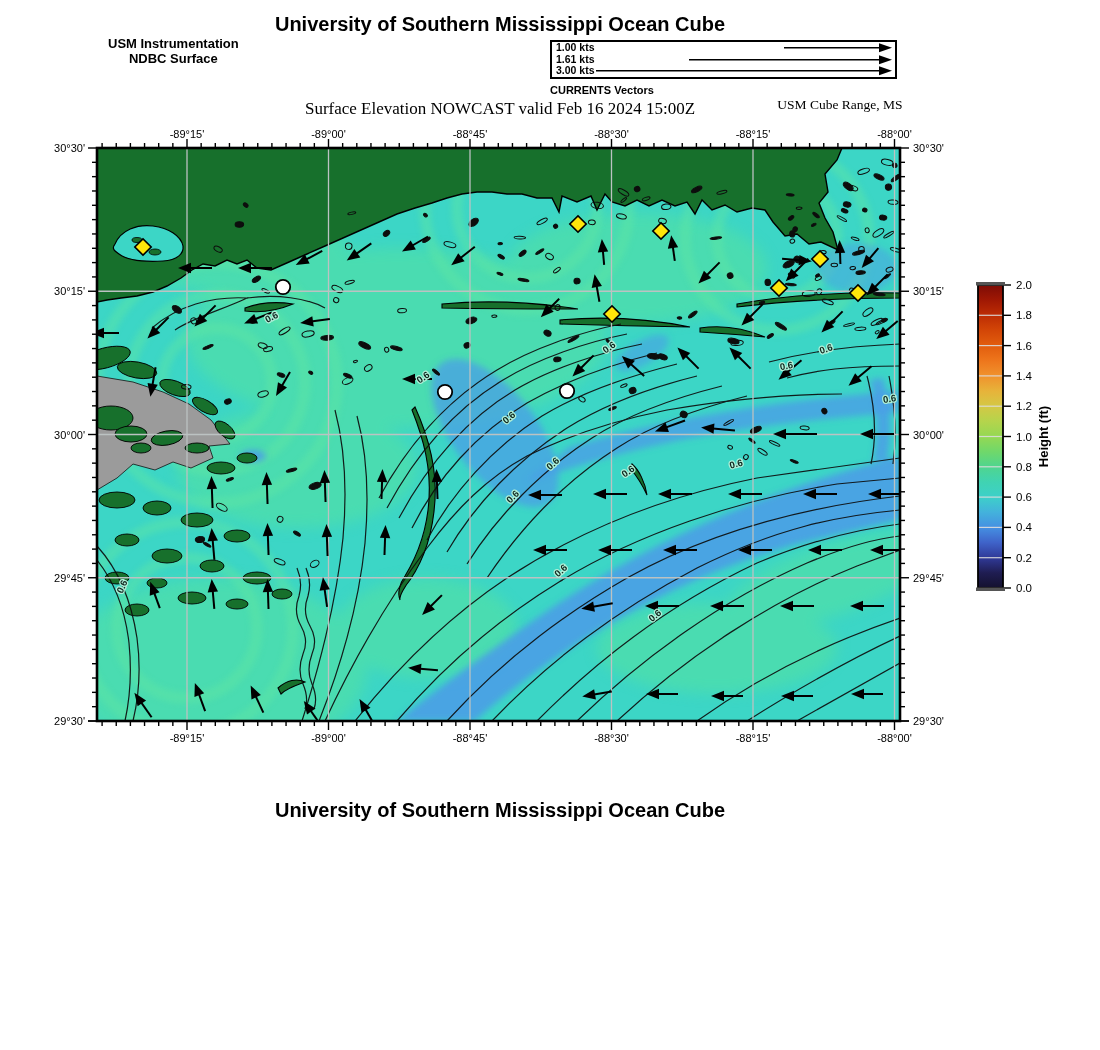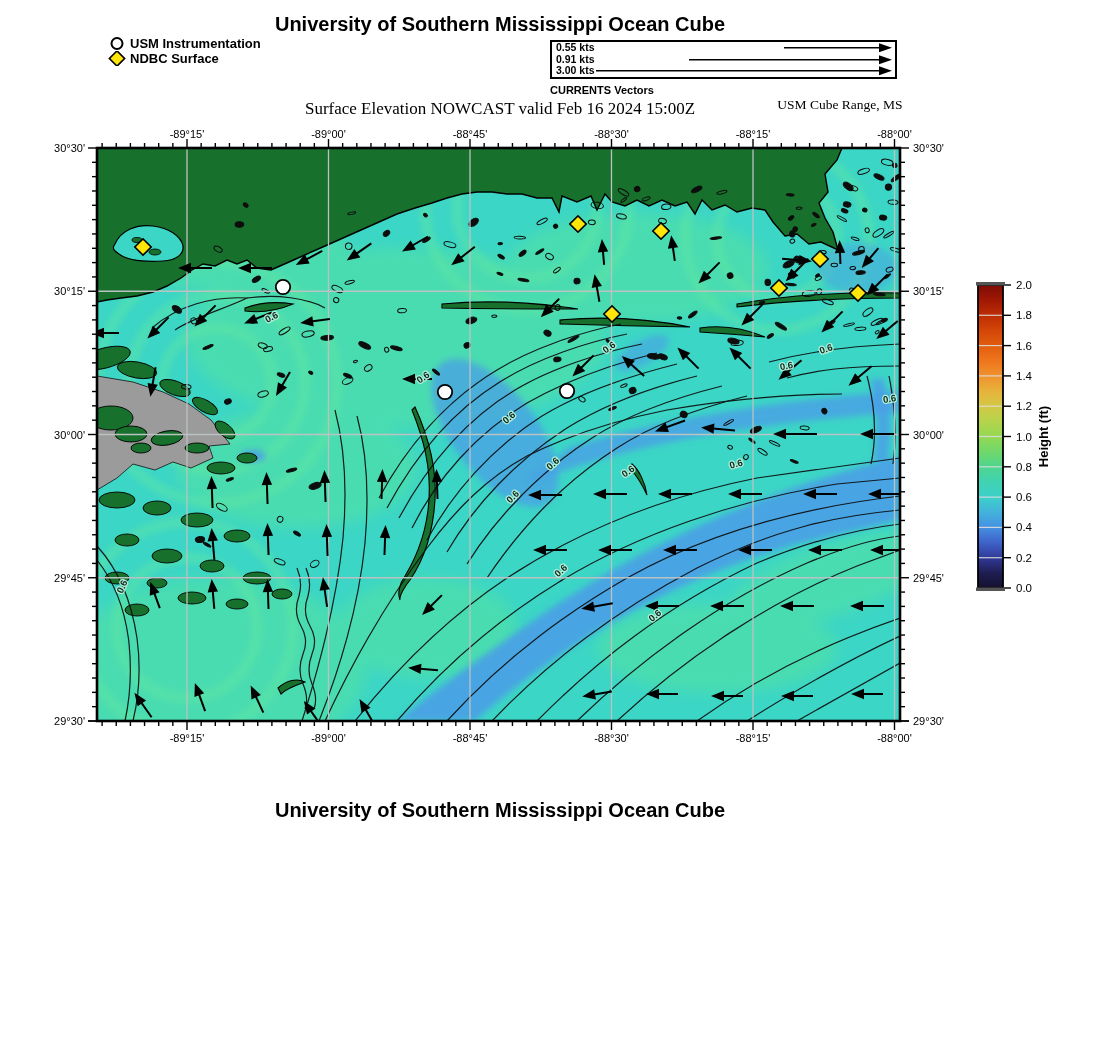--- a/index.html
+++ b/index.html
@@ -2,21 +2,21 @@
 <html><head>
 <meta charset="utf-8">
 <style>
   html,body{margin:0;padding:0;background:#fff;}
   #page{position:relative;width:1100px;height:1050px;background:#fff;overflow:hidden;
         font-family:"Liberation Sans",sans-serif;color:#000;}
   .abs{position:absolute;}
   .ttl{font-weight:bold;font-size:20px;text-align:center;width:700px;left:150px;}
   .serif{font-family:"Liberation Serif",serif;font-weight:normal;}
   #legend{left:108px;top:36px;}
-  .lgrow{display:flex;align-items:center;height:15px;font-weight:bold;font-size:13px;}
+  .lgrow{display:flex;align-items:center;height:15px;font-weight:bold;font-size:13px;flex-direction:column;}
   .lgrow svg{margin-right:4px;}
   #cbox{left:550px;top:40px;width:347px;height:39px;border:2px solid #000;background:#fff;box-sizing:border-box;}
   .crow{position:relative;height:11.5px;}
   .crow .clab{position:absolute;left:4px;top:0;font-size:10.5px;font-weight:bold;line-height:11.5px;}
   .crow svg{position:absolute;right:2px;top:0;}
   #ccap{left:550px;top:84px;font-size:11px;font-weight:bold;}
   #subtitle{top:99px;font-size:17px;}
   #region{left:735px;top:97px;width:210px;text-align:center;font-size:13.5px;}
   #footer-title{top:799px;}
   text{font-family:"Liberation Sans",sans-serif;}
@@ -38,28 +38,28 @@
       </div>
       <div class="lgrow">
         <svg width="18" height="15">
           <rect x="3.6" y="2.1" width="10.8" height="10.8" fill="#ffe60a" stroke="#000" stroke-width="1.6" transform="rotate(45 9 7.5)"></rect>
         </svg>
         <span>NDBC Surface</span>
       </div>
     </div>
 <div class="abs" id="cbox">
       <div class="crow">
-        <span class="clab">0.55 kts</span>
+        <span class="clab">1.00 kts</span>
         <svg width="340" height="11.5">
           <line x1="231" y1="5.7" x2="327" y2="5.7" stroke="#000" stroke-width="1.6"></line>
           <polygon points="326,1.2 339,5.7 326,10.2" fill="#000"></polygon>
         </svg>
       </div>
       <div class="crow">
-        <span class="clab">0.91 kts</span>
+        <span class="clab">1.61 kts</span>
         <svg width="340" height="11.5">
           <line x1="136" y1="5.7" x2="327" y2="5.7" stroke="#000" stroke-width="1.6"></line>
           <polygon points="326,1.2 339,5.7 326,10.2" fill="#000"></polygon>
         </svg>
       </div>
       <div class="crow">
         <span class="clab">3.00 kts</span>
         <svg width="340" height="11.5">
           <line x1="43" y1="5.7" x2="327" y2="5.7" stroke="#000" stroke-width="1.6"></line>
           <polygon points="326,1.2 339,5.7 326,10.2" fill="#000"></polygon>

